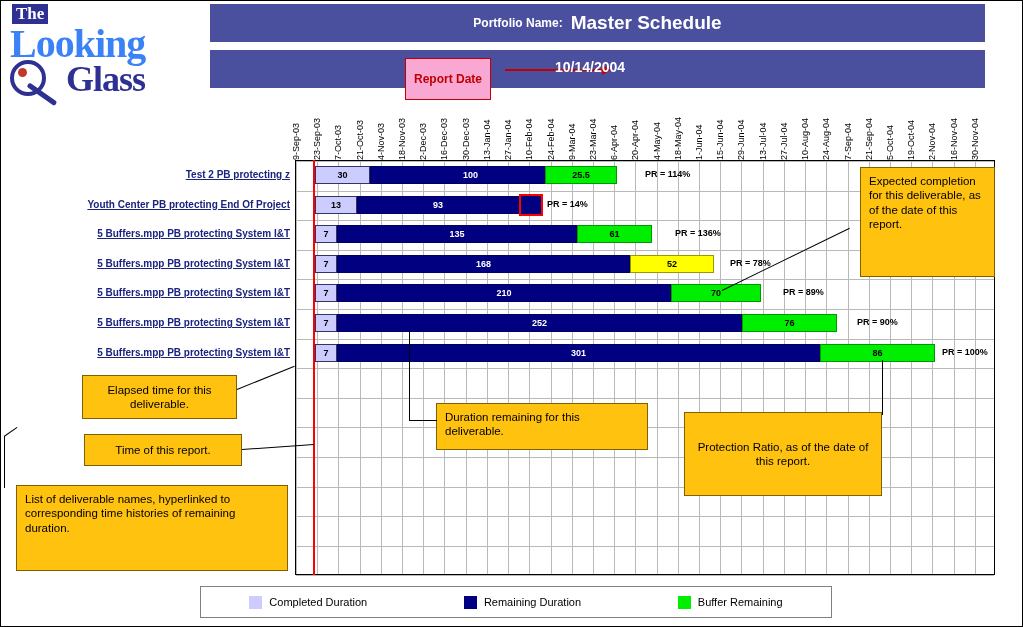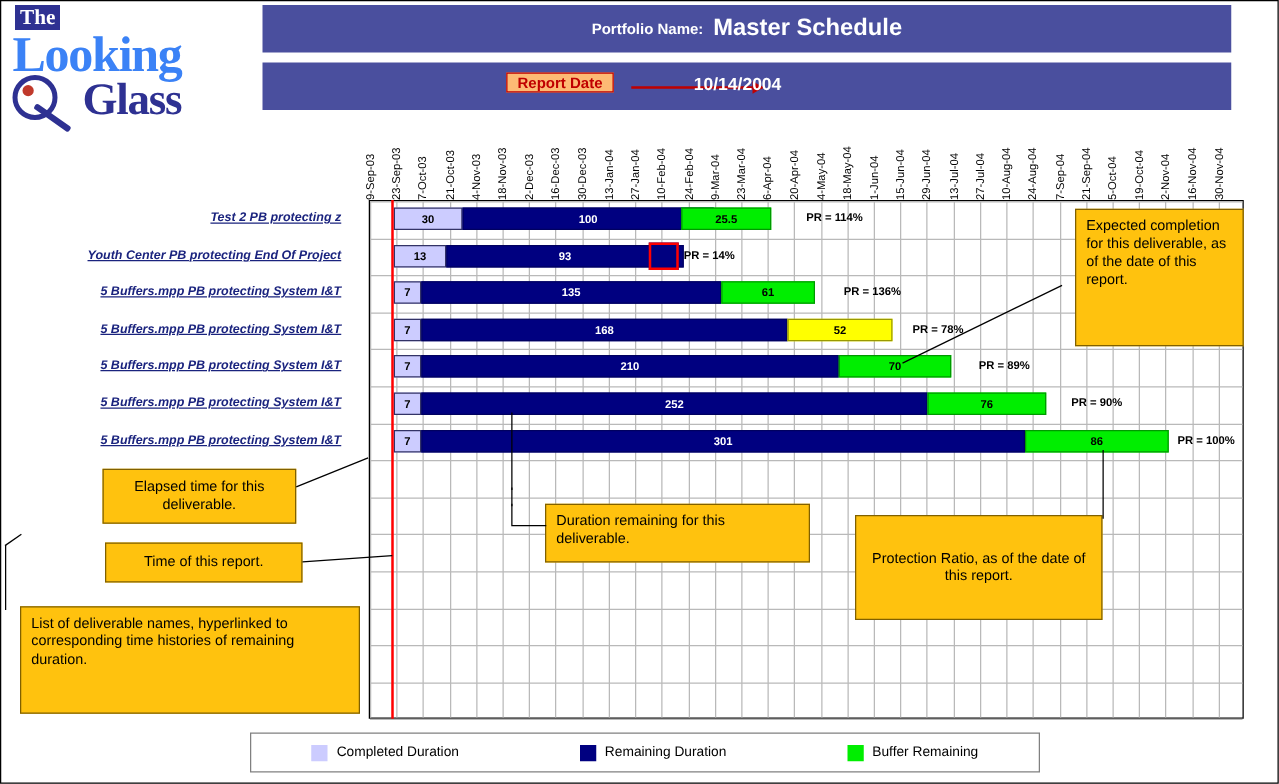--- a/index.html
+++ b/index.html
@@ -20,38 +20,38 @@
   .logo .lens{position:absolute;left:6px;top:58px;width:28px;height:28px;border:4px solid #2e3192;border-radius:50%;background:#fff;}
   .logo .handle{position:absolute;left:24px;top:80px;width:34px;height:5px;background:#2e3192;transform:rotate(35deg);transform-origin:left center;border-radius:2px;}
   .logo .dot{position:absolute;left:14px;top:66px;width:9px;height:9px;background:#c0392b;border-radius:50%;}
 
   
   .titlebar{position:absolute;left:210px;top:4px;width:775px;height:38px;background:#4a4f9e;display:flex;align-items:center;justify-content:center;}
   .titlebar .lbl{color:#ffffff;font-size:12px;font-weight:bold;}
   .titlebar .val{color:#ffffff;font-size:19px;font-weight:bold;margin-left:8px;}
 
   .datebar{position:absolute;left:210px;top:50px;width:775px;height:38px;background:#4a4f9e;}
-  .datebar .rd{position:absolute;left:195px;top:8px;background:#fdba74;border:1px solid #c00000;color:#c00000;font-size:12px;font-weight:bold;padding:0 8px;}
+  .datebar .rd{position:absolute;left:195px;top:8px;background:#f9a8d4;border:1px solid #c00000;color:#c00000;font-size:12px;font-weight:bold;padding:13px 8px;}
   .datebar .arrow{position:absolute;left:295px;top:19px;width:105px;height:2px;background:#c00000;}
   .datebar .arrow:after{content:"";position:absolute;right:-1px;top:-4px;border-left:9px solid #c00000;border-top:5px solid transparent;border-bottom:5px solid transparent;}
   .datebar .dval{position:absolute;left:345px;top:9px;color:#ffffff;font-size:14px;font-weight:bold;}
 
   
   .plot{position:absolute;left:295px;top:160px;width:700px;height:415px;background:#ffffff;border:1px solid #000;box-sizing:border-box;}
   .vgrid{position:absolute;top:0;bottom:0;width:1px;background:#b9b9b9;}
   .hgrid{position:absolute;left:0;right:0;height:1px;background:#b9b9b9;}
   .todayline{position:absolute;top:-5px;height:420px;width:2px;background:#ff0000;}
 
   
   .axis{position:absolute;left:295px;top:98px;width:700px;height:62px;}
   .tick{position:absolute;bottom:0;transform-origin:left bottom;transform:rotate(-90deg);font-size:9px;color:#000;white-space:nowrap;}
 
   
   .rowlabels{position:absolute;left:0px;top:160px;width:295px;}
-  .rowlabel{position:absolute;right:22px;font-size:10px;font-weight:bold;color:#1a237e;text-decoration:underline;white-space:nowrap;text-align:left;font-style:italic;}
+  .rowlabel{position:absolute;right:5px;font-size:10px;font-weight:bold;color:#1a237e;text-decoration:underline;white-space:nowrap;text-align:left;}
 
   .bars{position:absolute;left:295px;top:160px;width:700px;height:415px;}
   .seg{position:absolute;height:18px;box-sizing:border-box;display:flex;align-items:center;justify-content:center;font-size:9px;font-weight:bold;}
   .seg.completed{background:#ccccff;color:#000;border:1px solid #333366;}
   .seg.remaining{background:#000080;color:#ffffff;border:1px solid #000060;}
   .seg.buffer{background:#00ee00;color:#000;border:1px solid #009900;}
   .seg.yellow{background:#ffff00;color:#000;border:1px solid #999900;}
   .seg.redbox{background:#000080;border:2px solid #ff0000;}
   .pr{position:absolute;font-size:9px;font-weight:bold;color:#000;white-space:nowrap;}
 
@@ -185,21 +185,21 @@
     <div class="rowlabel" style="top: 157px;">5 Buffers.mpp PB protecting System I&amp;T</div>
     <div class="rowlabel" style="top: 186.6px;">5 Buffers.mpp PB protecting System I&amp;T</div>
   </div>
 
 <div class="bars" id="bars">
     <div class="seg completed" style="left: 20px; top: 6px; width: 55px;">30</div>
     <div class="seg remaining" style="left: 75px; top: 6px; width: 201px;">100</div>
     <div class="seg buffer" style="left: 250px; top: 6px; width: 72px;">25.5</div>
     <div class="pr" style="left: 350px; top: 9px;">PR = 114%</div>
     <div class="seg completed" style="left: 20px; top: 35.6px; width: 42px;">13</div>
-    <div class="seg remaining" style="left: 62px; top: 35.6px; width: 190px;">93</div>
+    <div class="seg remaining" style="left: 62px; top: 35.6px; width: 162px;">93</div>
     <div class="seg redbox" style="left: 224px; top: 33.6px; width: 24px; height: 22px; z-index: 3;"></div>
     <div class="seg buffer" style="left: 225px; top: 35.6px; width: 12px;">6</div>
     <div class="pr" style="left: 252px; top: 38.6px;">PR = 14%</div>
     <div class="seg completed" style="left: 20px; top: 65.2px; width: 22px;">7</div>
     <div class="seg remaining" style="left: 42px; top: 65.2px; width: 240px;">135</div>
     <div class="seg buffer" style="left: 282px; top: 65.2px; width: 75px;">61</div>
     <div class="pr" style="left: 380px; top: 68.2px;">PR = 136%</div>
     <div class="seg completed" style="left: 20px; top: 94.8px; width: 22px;">7</div>
     <div class="seg remaining" style="left: 42px; top: 94.8px; width: 293px;">168</div>
     <div class="seg yellow" style="left: 335px; top: 94.8px; width: 84px;">52</div>

